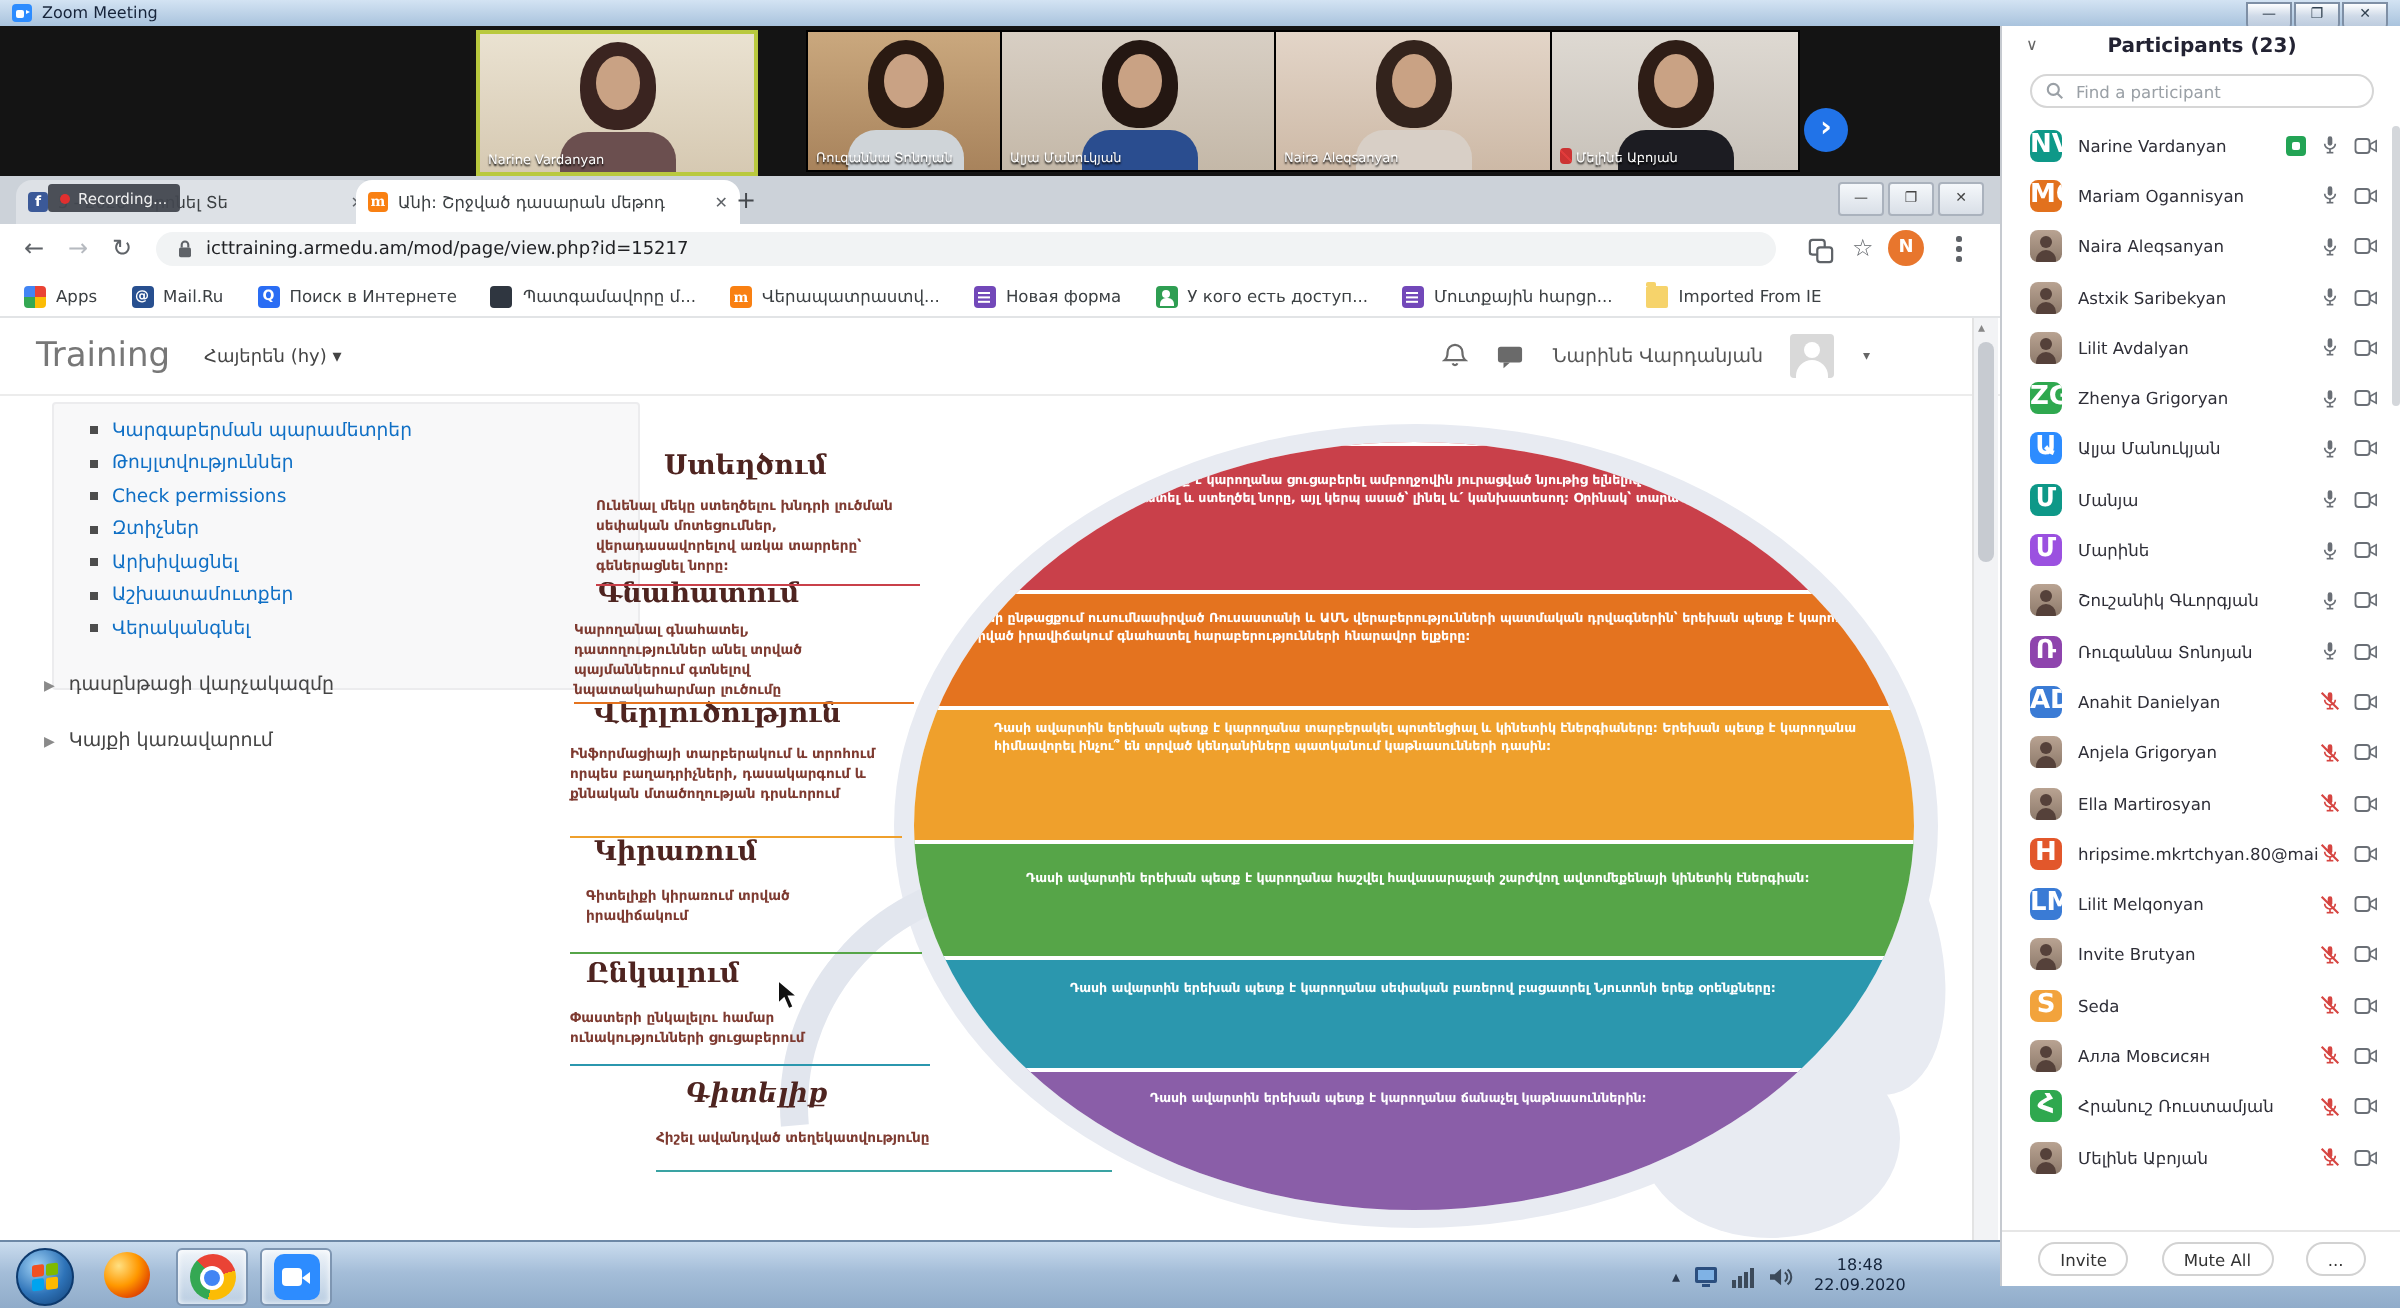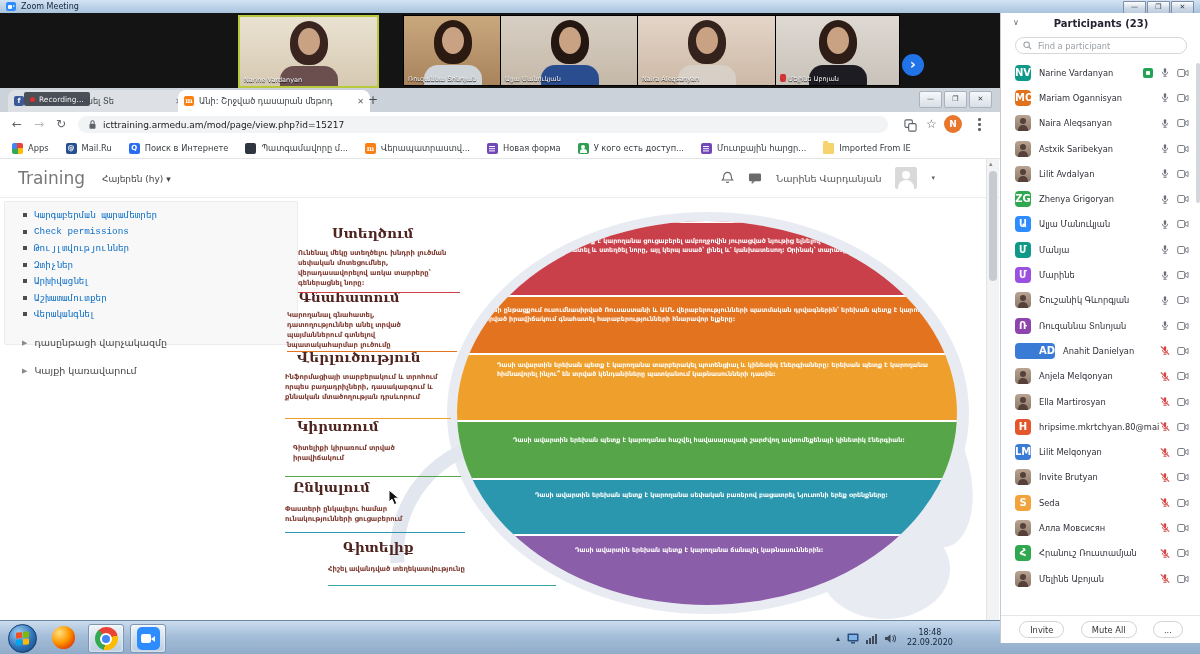--- a/index.html
+++ b/index.html
@@ -87,21 +87,21 @@
   .m-header{position:absolute;left:0;top:0;width:1000px;height:38px;background:#fff;border-bottom:1px solid #ececec;}
   .brand{position:absolute;left:18px;top:9px;font-size:17px;color:#777;}
   .lang{position:absolute;left:102px;top:15px;font-size:9px;color:#444;}
   .m-right{position:absolute;right:65px;top:8px;display:flex;align-items:center;gap:14px;}
   .m-user{font-size:9.5px;color:#555;}
   .m-avatar{width:22px;height:22px;border-radius:2px;background:#d9d9d9;position:relative;overflow:hidden;}
   .m-avatar::before{content:"";position:absolute;left:7px;top:4px;width:8px;height:8px;border-radius:50%;background:#fff;}
   .m-avatar::after{content:"";position:absolute;left:3px;top:13px;width:16px;height:9px;border-radius:8px 8px 0 0;background:#fff;}
   .caret{font-size:7px;color:#666;}
 
-  .sideblock{position:absolute;left:4px;top:42px;width:292px;height:142px;background:#f8f8f9;border:1px solid #ececee;border-radius:2px;font-family:Liberation Mono, monospace;}
+  .sideblock{position:absolute;left:26px;top:42px;width:292px;height:142px;background:#f8f8f9;border:1px solid #ececee;border-radius:2px;}
   .s-link{display:flex;align-items:center;height:16.5px;padding-left:18px;}
   .s-bullet{width:4px;height:4px;background:#4d4d4d;margin-right:7px;flex:none;}
   .s-label{font-size:9.3px;color:#0f6fc5;white-space:nowrap;}
   .s-sec{position:absolute;left:22px;display:flex;align-items:center;}
   .s-arrow{font-size:7px;color:#8a8a8a;margin-right:7px;}
   .s-sectext{font-size:9.5px;color:#454545;}
 
   
   .head-gray{position:absolute;left:447px;top:53px;width:522px;height:402px;border-radius:50%;background:#e8ebf2;}
   .head-nose{position:absolute;left:888px;top:240px;width:82px;height:150px;border-radius:50%;background:#e8ebf2;transform:rotate(-14deg);}
@@ -122,21 +122,21 @@
   
   .panel{position:absolute;left:1000px;top:13px;width:200px;height:630px;background:#fff;border-left:1px solid #c6cad0;z-index:20;}
   .p-header{position:absolute;left:0;top:5px;width:200px;text-align:center;font-size:10px;font-weight:bold;color:#232333;}
   .p-chevron{position:absolute;left:12px;top:5px;font-size:8px;color:#666;}
   .p-search{position:absolute;left:14px;top:24px;width:172px;height:17px;box-sizing:border-box;border:1px solid #d6d6d6;border-radius:9px;
     display:flex;align-items:center;padding:0 7px;background:#fff;}
   .p-search input{border:none;outline:none;font-size:8.3px;color:#333;width:140px;margin-left:4px;font-family:inherit;background:transparent;}
   .p-search input::placeholder{color:#9aa0a6;}
   .p-list{position:absolute;left:0;top:47px;width:196px;}
   .p-row{display:flex;align-items:center;height:25.3px;padding:0 8px 0 14px;}
-  .p-avatar{width:16px;height:16px;border-radius:4px;flex:none;color:#fff;font-size:10px;font-weight:bold;
+  .p-avatar{width:16px;height:16px;border-radius:4px;flex:none;color:#fff;font-size:13px;font-weight:bold;
     text-align:center;line-height:16px;overflow:hidden;position:relative;}
   .p-avatar.photo{background:linear-gradient(#b9a392,#8d7a6b);}
   .p-avatar.photo::before{content:"";position:absolute;left:5px;top:3px;width:6px;height:6px;border-radius:50%;background:#55413a;}
   .p-avatar.photo::after{content:"";position:absolute;left:3px;top:10px;width:10px;height:6px;border-radius:5px 5px 0 0;background:#55413a;}
   .p-name{font-size:8.3px;color:#2f2f38;margin-left:8px;flex:1;white-space:nowrap;overflow:hidden;}
   .p-icons{display:flex;align-items:center;gap:7px;flex:none;}
   .badge{display:none;width:10px;height:10px;border-radius:2px;background:#23a455;position:relative;}
   .badge.show{display:inline-block;}
   .badge::before{content:"";position:absolute;left:3px;top:3px;width:4px;height:4px;background:#fff;border-radius:1px;}
   .mic{color:#6a6f76;display:inline-flex;}
@@ -355,26 +355,26 @@
         <div style="padding-top:5px;">
 
             <div class="s-link">
               <span class="s-bullet"></span>
               <span class="s-label">Կարգաբերման պարամետրեր</span>
             </div>
 
 
             <div class="s-link">
               <span class="s-bullet"></span>
-              <span class="s-label">Check permissions</span>
+              <span class="s-label">Թույլտվություններ</span>
             </div>
 
             <div class="s-link">
               <span class="s-bullet"></span>
-              <span class="s-label">Թույլտվություններ</span>
+              <span class="s-label">Check permissions</span>
             </div>
 
             <div class="s-link">
               <span class="s-bullet"></span>
               <span class="s-label">Զտիչներ</span>
             </div>
 
             <div class="s-link">
               <span class="s-bullet"></span>
               <span class="s-label">Արխիվացնել</span>
@@ -438,21 +438,21 @@
         <div class="sec-title" style="left: 332px; top: 66px;">Ստեղծում</div>
 
         <div class="sec-title" style="left: 299px; top: 130px;">Գնահատում</div>
 
         <div class="sec-title" style="left: 297px; top: 190px;">Վերլուծություն</div>
 
         <div class="sec-title" style="left: 297px; top: 259px;">Կիրառում</div>
 
         <div class="sec-title" style="left: 293px; top: 320px;">Ընկալում</div>
 
-        <div class="sec-title" style="left: 343px; top: 380px;">Գիտելիք</div>
+        <div class="sec-title" style="left: 343px; top: 380px; font-style: italic;">Գիտելիք</div>
 
         <div class="sec-desc" style="left: 298px; top: 90px; width: 152px;">Ունենալ մեկը ստեղծելու խնդրի լուծման սեփական մոտեցումներ, վերադասավորելով առկա տարրերը՝ գեներացնել նորը:</div>
 
         <div class="sec-desc" style="left: 287px; top: 152px; width: 156px;">Կարողանալ գնահատել, դատողություններ անել տրված պայմաններում գտնելով նպատակահարմար լուծումը</div>
 
         <div class="sec-desc" style="left: 285px; top: 214px; width: 158px;">Ինֆորմացիայի տարբերակում և տրոհում որպես բաղադրիչների, դասակարգում և քննական մտածողության դրսևորում</div>
 
         <div class="sec-desc" style="left: 293px; top: 285px; width: 150px;">Գիտելիքի կիրառում տրված իրավիճակում</div>
 
         <div class="sec-desc" style="left: 285px; top: 346px; width: 150px;">Փաստերի ընկալելու համար ունակությունների ցուցաբերում</div>
@@ -780,21 +780,21 @@
             <span class="cam">
               <svg viewBox="0 0 13 10" width="12" height="10">
                 <rect x="0.8" y="1.2" width="7.6" height="7.6" rx="1.6" fill="none" stroke="currentColor" stroke-width="1"></rect>
                 <path d="M8.8 4 12 2.2v5.6L8.8 6z" fill="none" stroke="currentColor" stroke-width="0.9"></path>
               </svg>
             </span>
           </div>
         </div>
 
         <div class="p-row">
-          <div class="p-avatar" style="background: rgb(58, 123, 213); padding-left: 24px;"><span>AD</span></div>
+          <div class="p-avatar" style="background: rgb(58, 123, 213);"><span>AD</span></div>
           <div class="p-name">Anahit Danielyan</div>
           <div class="p-icons">
 
             <span class="mic muted">
               <svg viewBox="0 0 12 12" width="10" height="11">
                 <rect x="4.6" y="0.8" width="2.8" height="5.6" rx="1.4" fill="currentColor"></rect>
                 <path d="M2.8 5.2a3.2 3.2 0 0 0 6.4 0" fill="none" stroke="currentColor" stroke-width="1"></path>
                 <line x1="6" y1="8.4" x2="6" y2="10.6" stroke="currentColor" stroke-width="1"></line>
                 <line x1="4" y1="10.6" x2="8" y2="10.6" stroke="currentColor" stroke-width="1"></line>
                 <line class="slash" x1="1" y1="1" x2="11" y2="11" stroke="currentColor" stroke-width="1.3"></line>
@@ -804,21 +804,21 @@
               <svg viewBox="0 0 13 10" width="12" height="10">
                 <rect x="0.8" y="1.2" width="7.6" height="7.6" rx="1.6" fill="none" stroke="currentColor" stroke-width="1"></rect>
                 <path d="M8.8 4 12 2.2v5.6L8.8 6z" fill="none" stroke="currentColor" stroke-width="0.9"></path>
               </svg>
             </span>
           </div>
         </div>
 
         <div class="p-row">
           <div class="p-avatar photo"><span></span></div>
-          <div class="p-name">Anjela Melqonyan</div>
+          <div class="p-name">Anjela Grigoryan</div>
           <div class="p-icons">
 
             <span class="mic muted">
               <svg viewBox="0 0 12 12" width="10" height="11">
                 <rect x="4.6" y="0.8" width="2.8" height="5.6" rx="1.4" fill="currentColor"></rect>
                 <path d="M2.8 5.2a3.2 3.2 0 0 0 6.4 0" fill="none" stroke="currentColor" stroke-width="1"></path>
                 <line x1="6" y1="8.4" x2="6" y2="10.6" stroke="currentColor" stroke-width="1"></line>
                 <line x1="4" y1="10.6" x2="8" y2="10.6" stroke="currentColor" stroke-width="1"></line>
                 <line class="slash" x1="1" y1="1" x2="11" y2="11" stroke="currentColor" stroke-width="1.3"></line>
               </svg>

